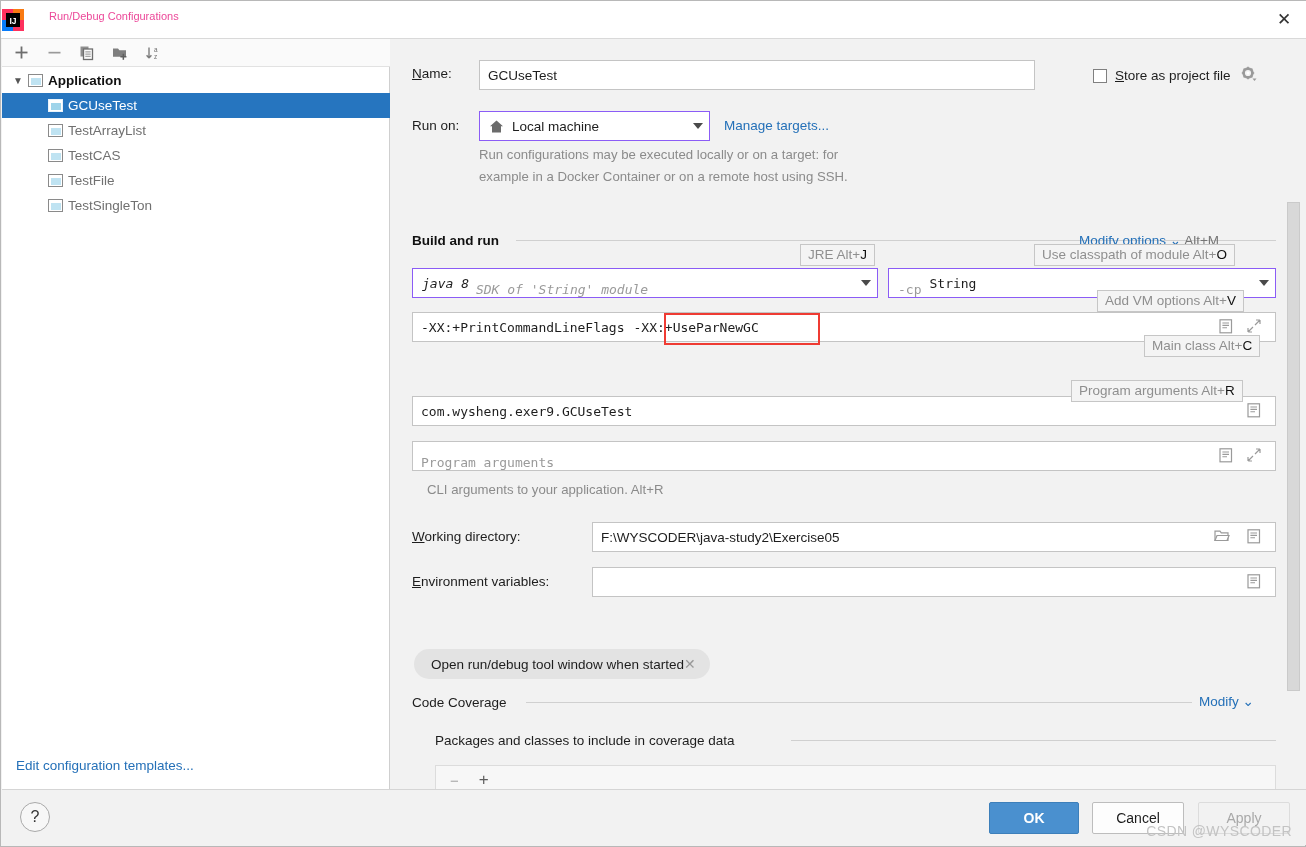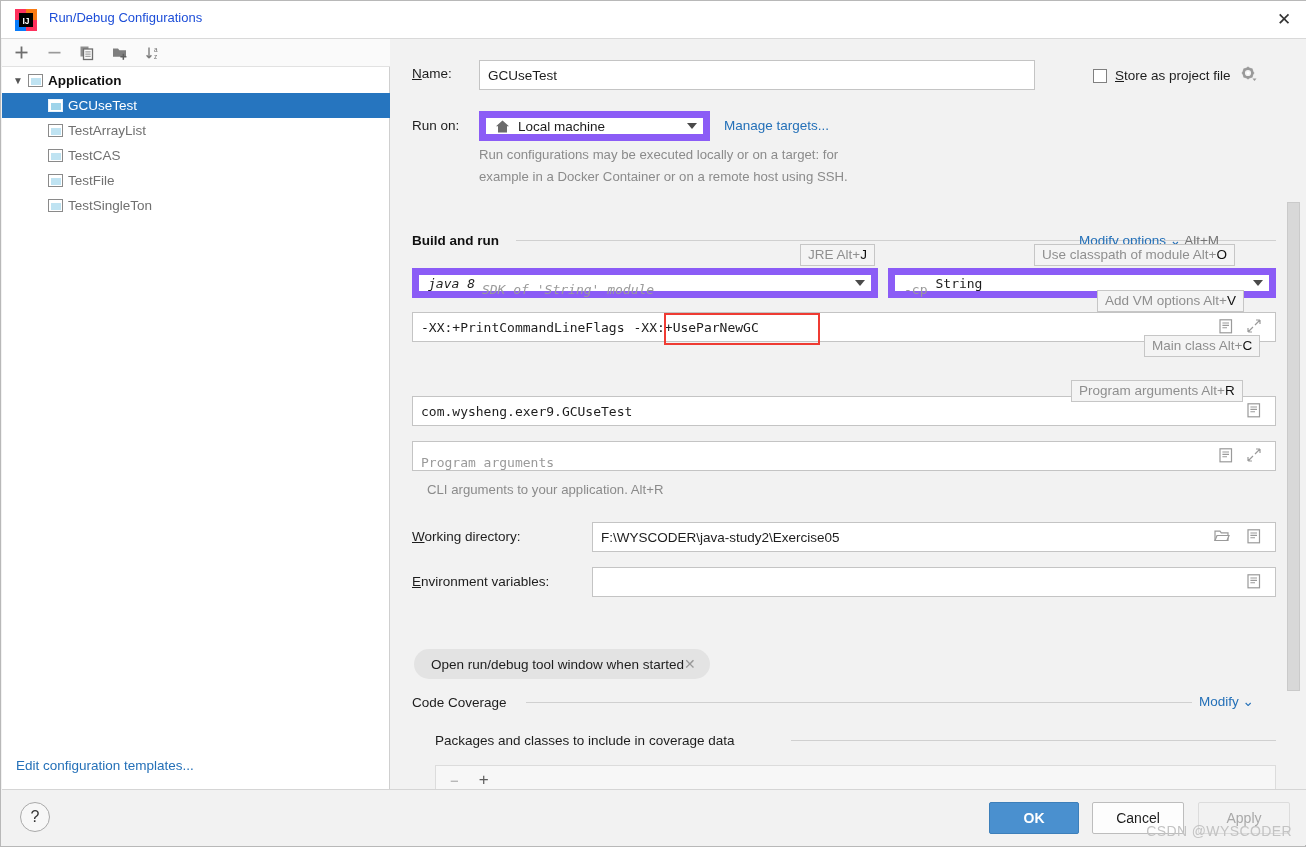--- a/index.html
+++ b/index.html
@@ -19,25 +19,25 @@
     border: 1px solid #b8b8b8;
   }
 
   
   .titlebar {
     position: absolute; left: 0; top: 0; width: 1306px; height: 38px;
     background: #ffffff;
     border-bottom: 1px solid #d9d9d9;
   }
   .app-icon {
-    position: absolute; left: 14px; top: 8px; width: 28px; height: 22px; font-weight: bold;
+    position: absolute; left: 1px; top: 8px; width: 28px; height: 22px; font-weight: bold;
   }
   .title-text {
     position: absolute; left: 48px; top: 9px;
-    font-size: 13px; color: #1d4ed8;
+    font-size: 11px; color: #ec4899;
   }
   .close-btn {
     position: absolute; right: 0; top: 0; width: 46px; height: 37px;
     display: flex; align-items: center; justify-content: center;
     font-size: 17px; color: #333; cursor: pointer;
   }
 
   
   .left-panel {
     position: absolute; left: 1px; top: 38px; width: 388px; height: 752px;
@@ -98,21 +98,21 @@
   .txt {
     background: #ffffff; border: 1px solid #c4c4c4;
     height: 28px; padding: 0 8px;
     display: flex; align-items: center;
     font-size: 13.5px; color: #1d1d1d;
   }
   .mono { font-family: "DejaVu Sans Mono", monospace; font-size: 13px; }
   .ph { color: #9a9a9a; margin-top: 12px; }
 
   .combo {
-    background: #ffffff; border: 7px solid #8b5cf6;
+    background: #ffffff; border: 1px solid #8b5cf6;
     height: 30px; display: flex; align-items: center;
     padding: 0 6px 0 9px; font-size: 13.5px; cursor: pointer;
   }
   .caret {
     margin-left: auto; width: 0; height: 0;
     border-left: 5px solid transparent; border-right: 5px solid transparent;
     border-top: 6px solid #4a4a4a;
   }
   .link { color: #2470b8; cursor: pointer; }
 

